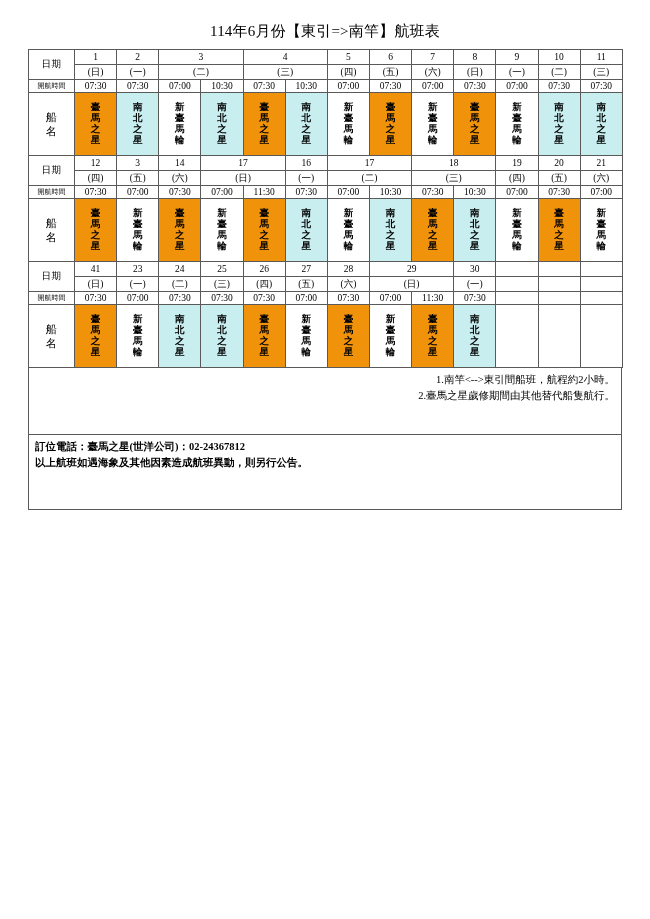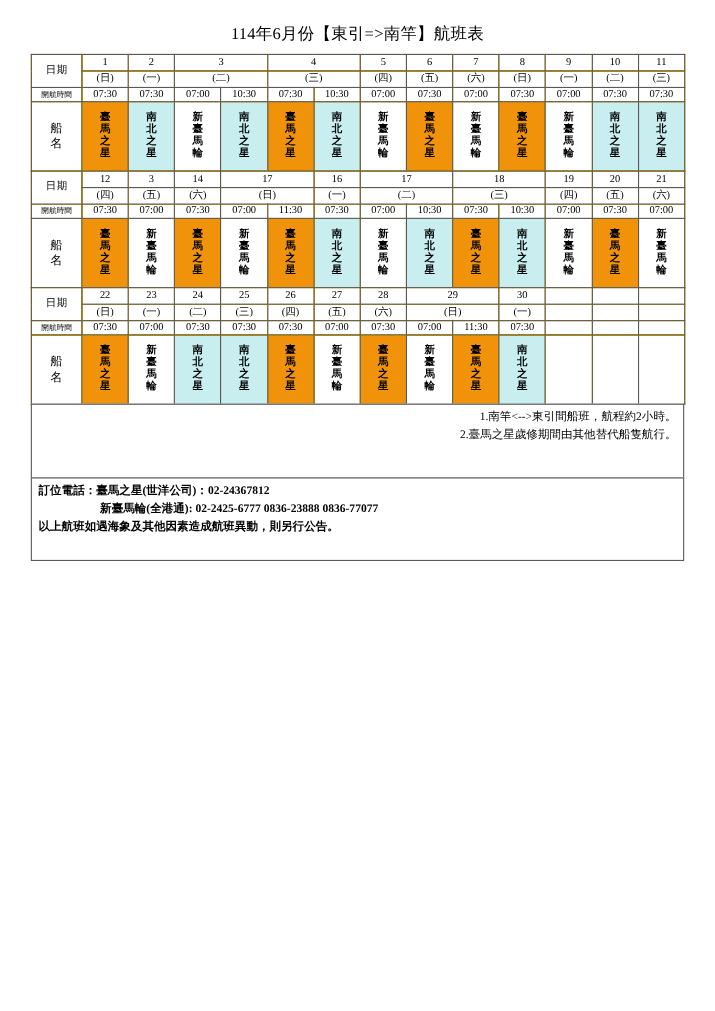--- a/index.html
+++ b/index.html
@@ -488,21 +488,21 @@
             <col style="width: 42.1538px;">
             <col style="width: 42.1538px;">
             <col style="width: 42.1538px;">
             <col style="width: 42.1538px;">
             <col style="width: 42.1538px;">
             <col style="width: 42.1538px;">
           </colgroup>
           <tbody>
             <tr>
               <td class="rowlabel" rowspan="2">日期</td>
-              <td class="day-num" colspan="1">22</td>
+              <td class="day-num" colspan="1">41</td>
               <td class="day-num" colspan="1">23</td>
               <td class="day-num" colspan="1">24</td>
               <td class="day-num" colspan="1">25</td>
               <td class="day-num" colspan="1">26</td>
               <td class="day-num" colspan="1">27</td>
               <td class="day-num" colspan="1">28</td>
               <td class="day-num" colspan="2">29</td>
               <td class="day-num" colspan="1">30</td>
               <td class="day-num" colspan="1"></td>
               <td class="day-num" colspan="1"></td>
@@ -635,18 +635,17 @@
   <div class="notebox" id="notes-box">
     <div id="notes-host">
         <div class="note-line">1.南竿&lt;--&gt;東引間船班，航程約2小時。</div>
         <div class="note-line">2.臺馬之星歲修期間由其他替代船隻航行。</div>
       </div>
   </div>
 
   <div class="notebox" id="contact-box">
     <div id="contact-host">
         <div class="contact-line">訂位電話：臺馬之星(世洋公司)：02-24367812</div>
-        <div class="contact-line indent">新臺馬輪(全港通): 02-2425-6777  0836-23888  0836-77077</div>
         <div class="contact-line">以上航班如遇海象及其他因素造成航班異動，則另行公告。</div>
       </div>
   </div>
 
 </div>
 
 </body></html>

